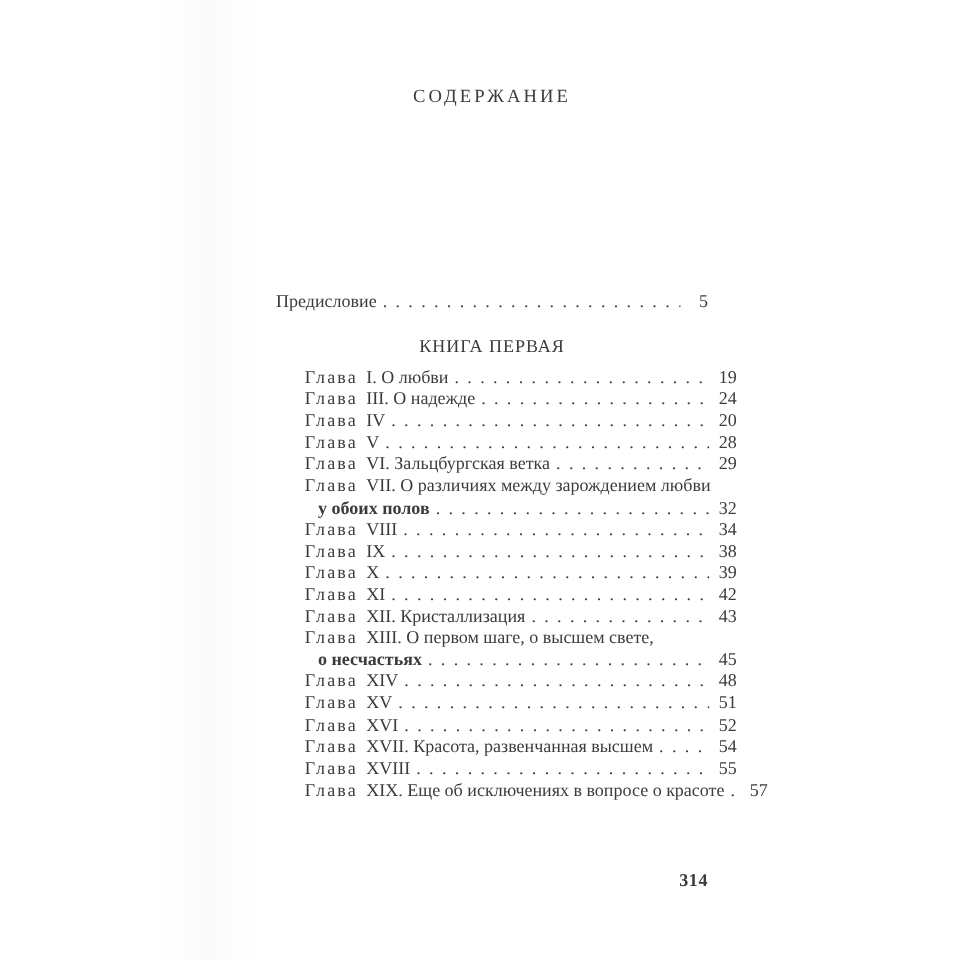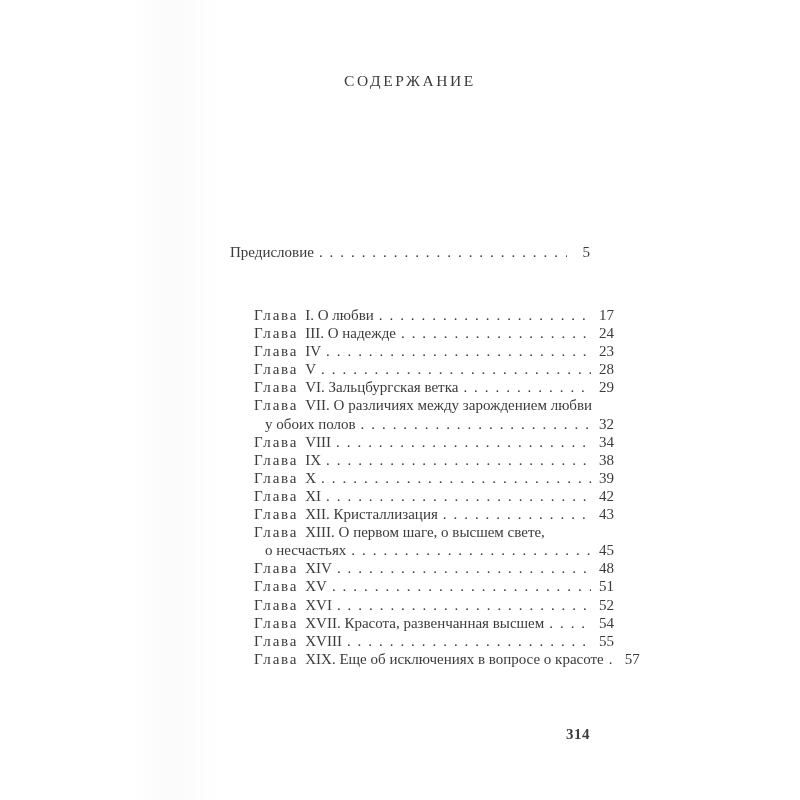--- a/index.html
+++ b/index.html
@@ -58,21 +58,21 @@
     align-items:flex-end;
     height:18.1px;
     line-height:18.1px;
     white-space:nowrap;
   }
   .txt{white-space:nowrap;}
   .chapter-word{
     letter-spacing:1.8px;
     margin-right:7px;
   }
-  .indent{padding-left:11px;}
+  .indent{padding-left:11px;font-weight:bold;}
   .dots{
     flex:1;
     overflow:hidden;
     white-space:nowrap;
     margin-left:5px;
     margin-right:2px;
     min-width:8px;
   }
   .dots::after{
     content:". . . . . . . . . . . . . . . . . . . . . . . . . . . . . . . . . . . . . . . . . . . . . . . . . . . . . . . . . . . . . . . . . . . .";
@@ -98,29 +98,30 @@
   <div class="text-block">
 
     <div class="contents-title">СОДЕРЖАНИЕ</div>
 
     <div class="preface-row line">
       <span class="txt">Предисловие</span>
       <span class="dots"></span>
       <span class="pg">5</span>
     </div>
 
+    <div class="book-heading">КНИГА ПЕРВАЯ</div>
 
     <div class="chapter-list">
   <div class="toc-row">
     <div class="line line1">
       <span class="txt">
         <span class="chapter-word">Глава</span><span class="chapter-title">I. О любви</span>
       </span>
       <span class="dots"></span>
-      <span class="pg">17</span>
+      <span class="pg">19</span>
     </div>
 
   </div>
 
 
   <div class="toc-row">
     <div class="line line1">
       <span class="txt">
         <span class="chapter-word">Глава</span><span class="chapter-title">III. О надежде</span>
       </span>
@@ -129,21 +130,21 @@
     </div>
 
   </div>
 
   <div class="toc-row">
     <div class="line line1">
       <span class="txt">
         <span class="chapter-word">Глава</span><span class="chapter-title">IV</span>
       </span>
       <span class="dots"></span>
-      <span class="pg">23</span>
+      <span class="pg">20</span>
     </div>
 
   </div>
 
   <div class="toc-row">
     <div class="line line1">
       <span class="txt">
         <span class="chapter-word">Глава</span><span class="chapter-title">V</span>
       </span>
       <span class="dots"></span>

